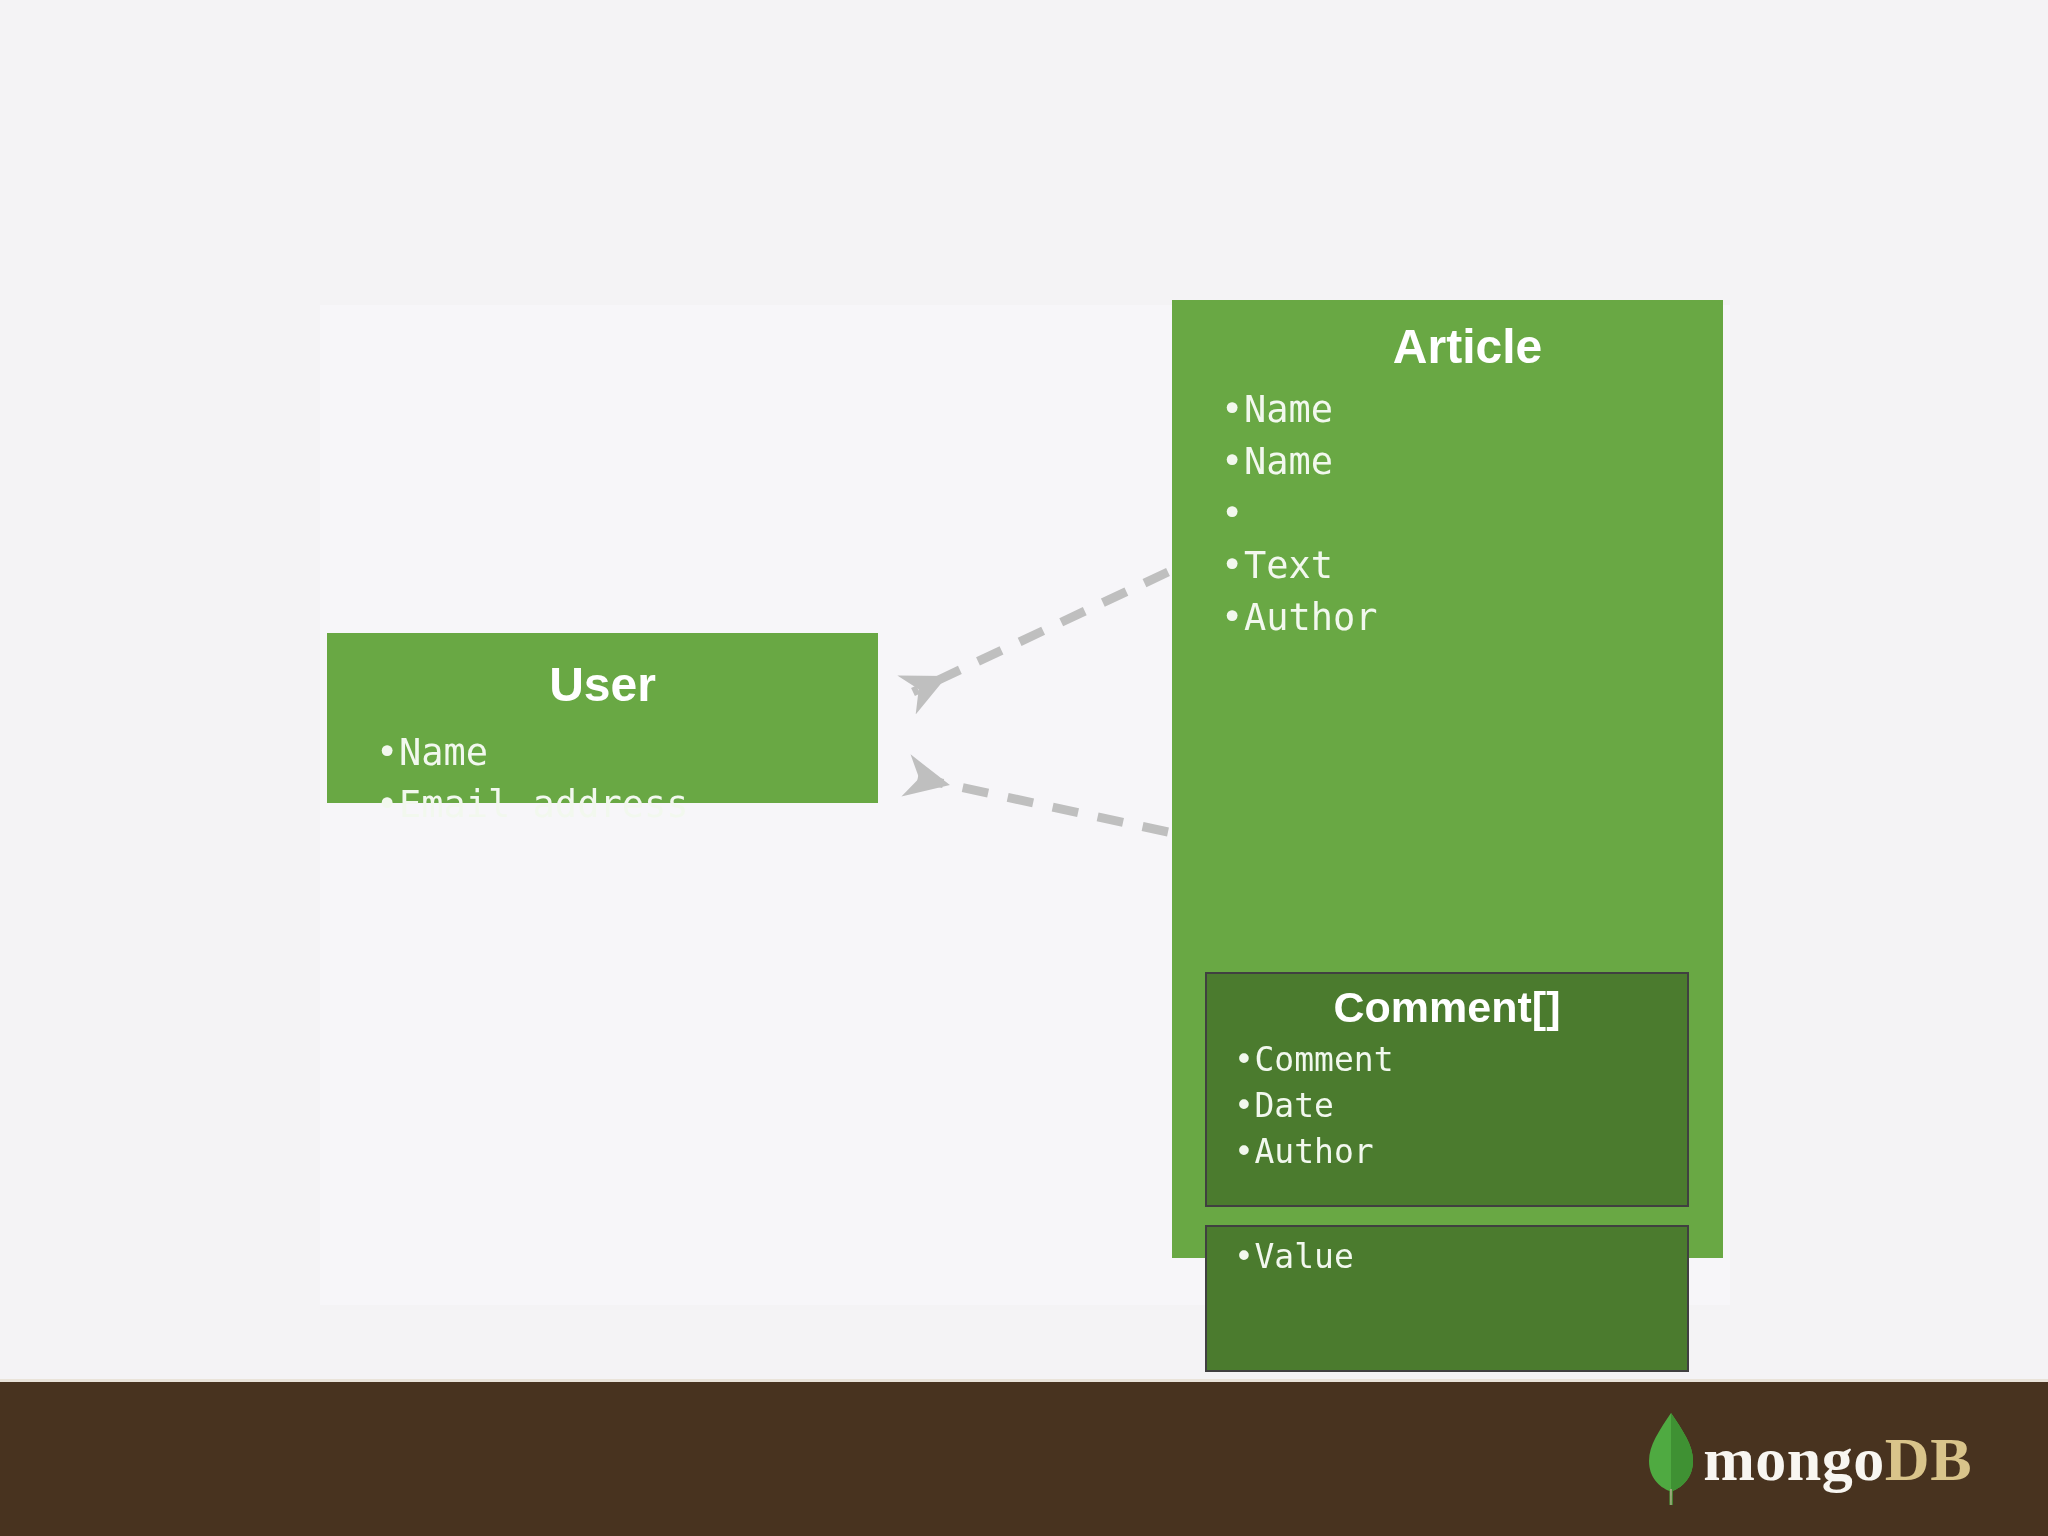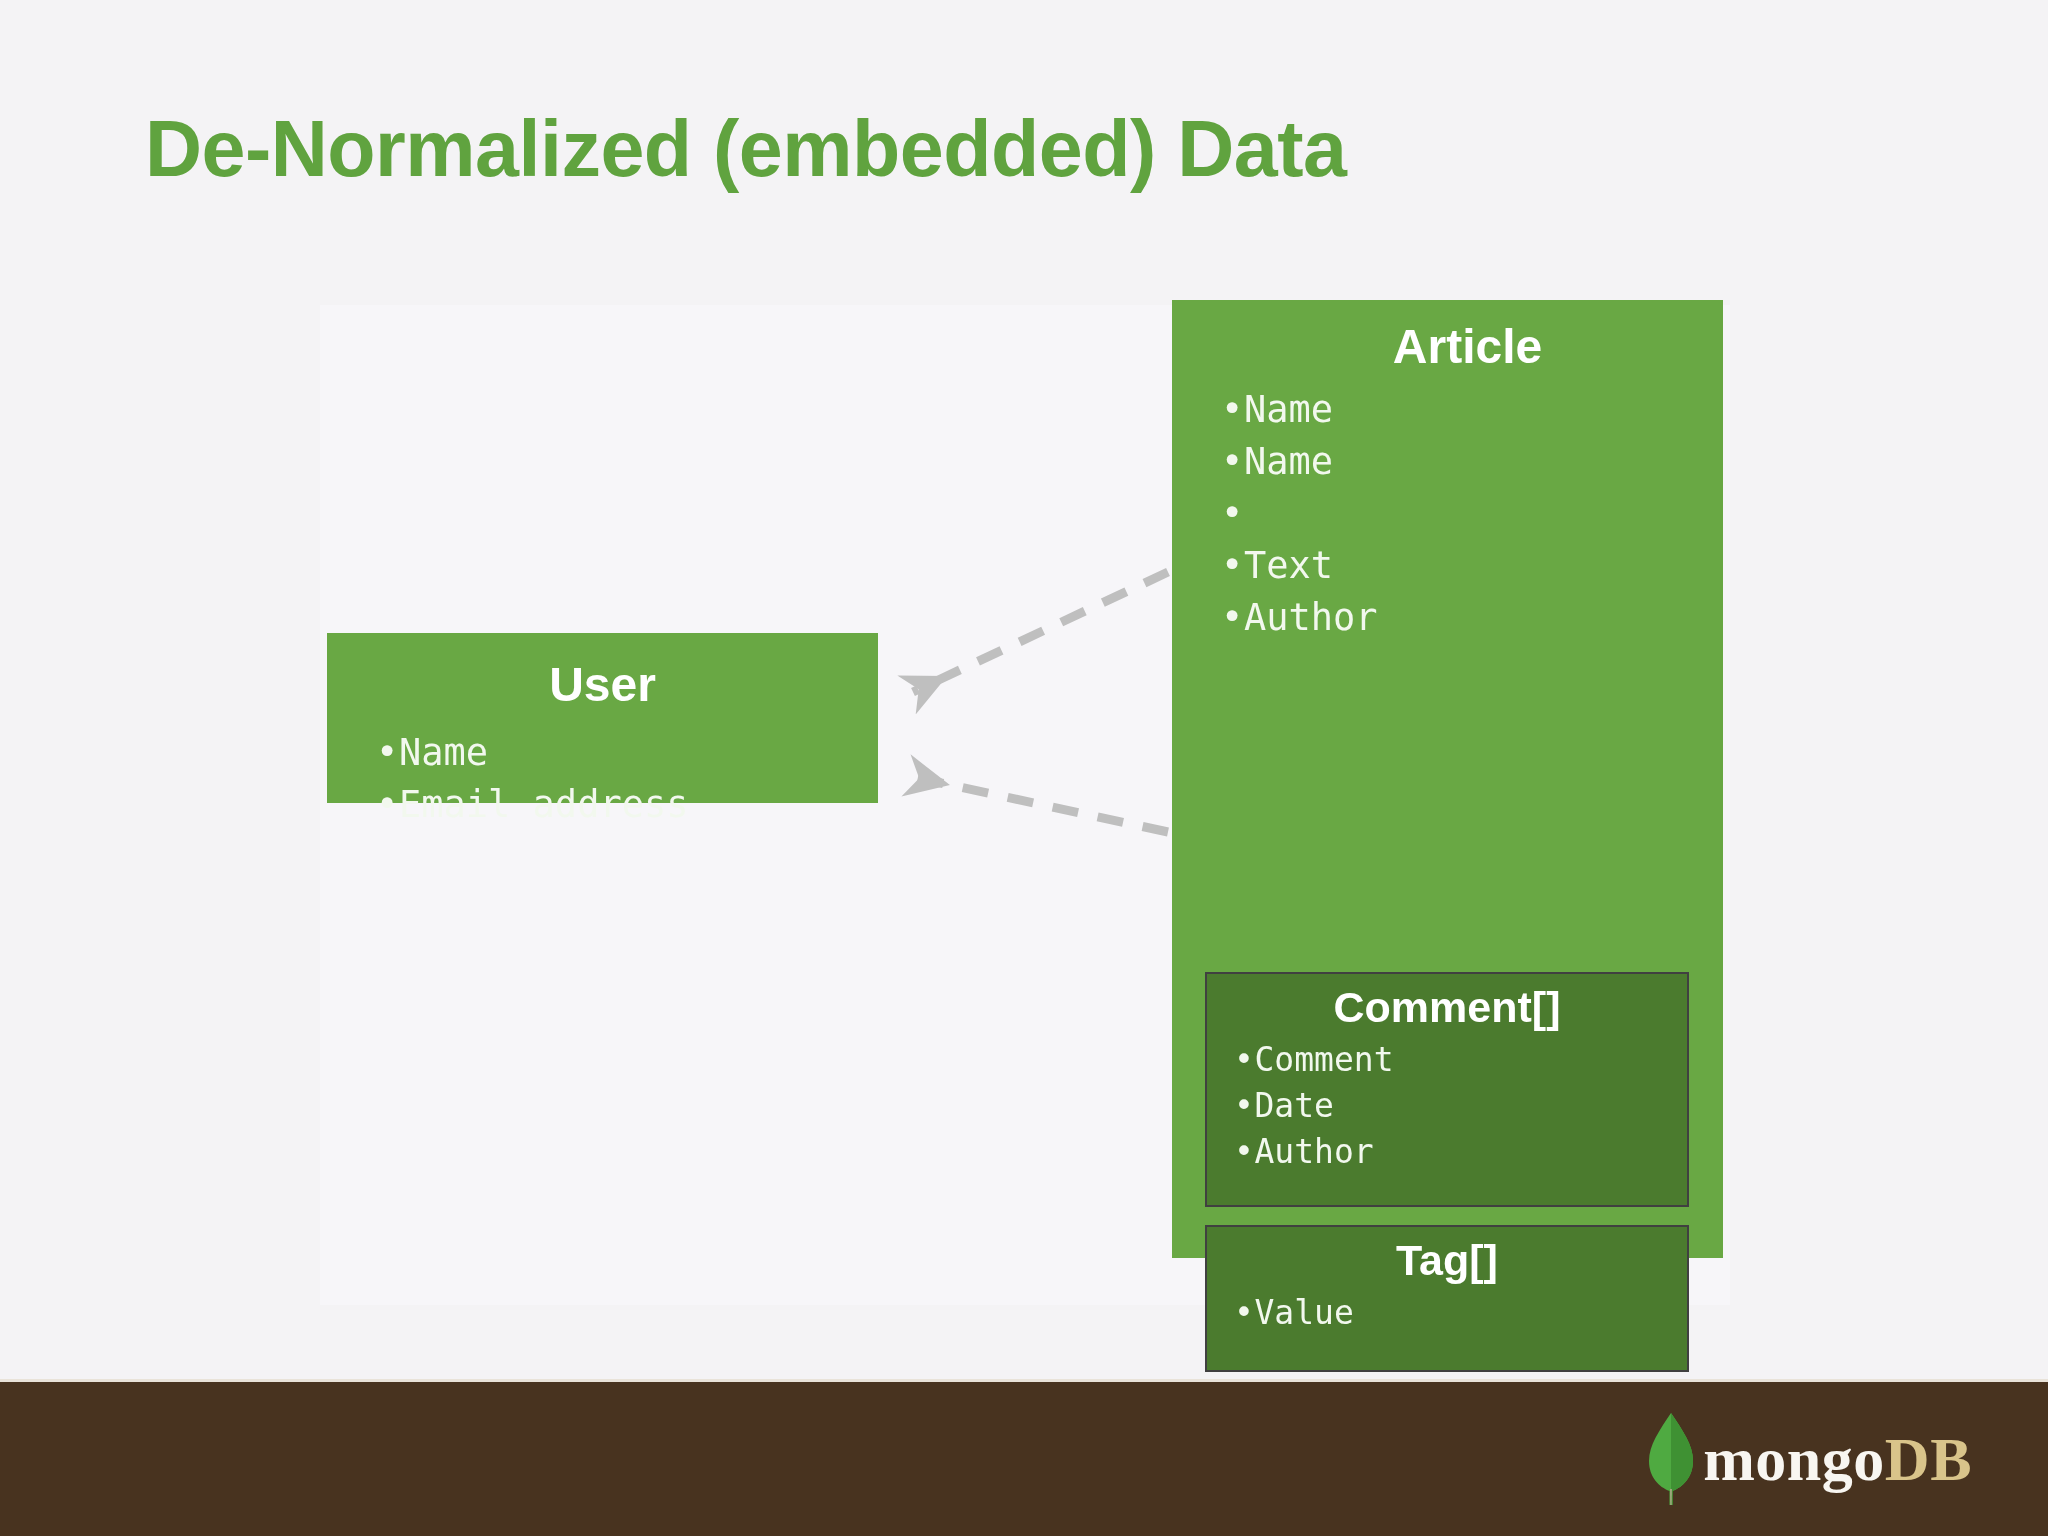--- a/index.html
+++ b/index.html
@@ -192,21 +192,20 @@
   #logo-mongo { color: #f8f6f1; }
   #logo-db { color: #d9c48a; }
 </style>
 </head>
 <body>
 
 <div id="slide">
 
   <div id="content-panel"></div>
 
-  <div id="slide-title">De-Normalized (embedded) Data</div>
 
   <div class="entity-box" id="user-box">
     <div class="entity-title">User</div>
     <ul class="bullet-list">
       <li class="bullet-item">
         <span class="bullet-dot">•</span>
         <span>Name</span>
       </li>
       <li class="bullet-item">
         <span class="bullet-dot">•</span>
@@ -251,21 +250,20 @@
           <span>Date</span>
         </li>
         <li class="bullet-item">
           <span class="bullet-dot">•</span>
           <span>Author</span>
         </li>
       </ul>
     </div>
 
     <div class="sub-box" id="tag-box">
-      <div class="entity-title">Tag[]</div>
       <ul class="bullet-list">
         <li class="bullet-item">
           <span class="bullet-dot">•</span>
           <span>Value</span>
         </li>
       </ul>
     </div>
 
     <div class="sub-box" id="category-box">
       <div class="entity-title">Category[]</div>

